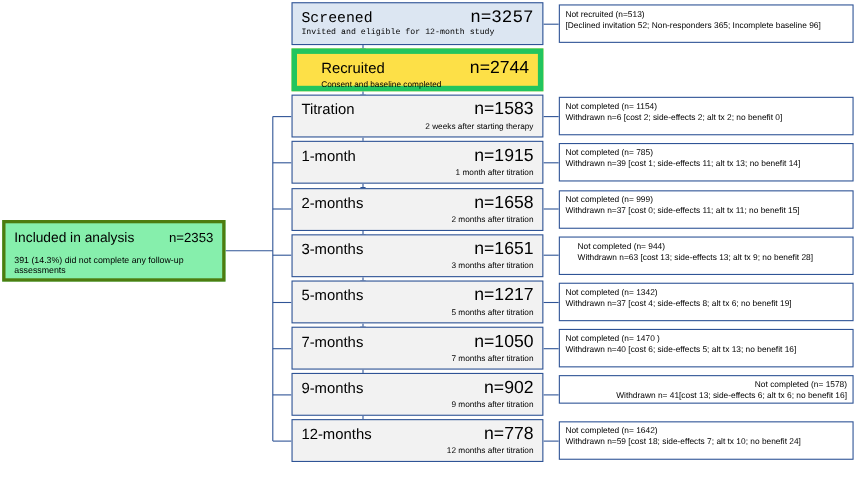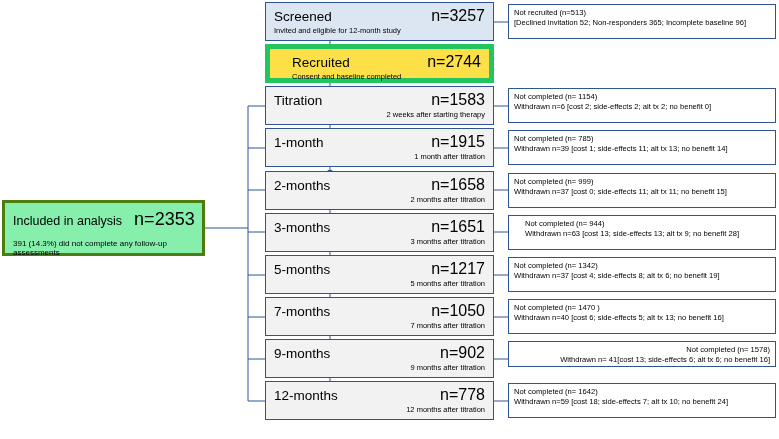--- a/index.html
+++ b/index.html
@@ -20,20 +20,21 @@
   .node {
     position: absolute;
     box-sizing: border-box;
     border: 1px solid #2f5496;
     background: #f2f2f2;
     padding: 4px 8px 3px 8px;
   }
   .node.screened {
     background: #dce6f2;
     border: 1px solid #2f5496;
+    font-family: Liberation Mono, monospace;
   }
   .node.recruited {
     background: #fde047;
     border: 5px solid #22c55e;
     padding-left: 22px;
   }
   .node.plain {
     background: #f2f2f2;
     text-align: right;
   }
@@ -81,21 +82,21 @@
   .analysis-row {
     display: flex;
     align-items: baseline;
     justify-content: space-between;
     white-space: nowrap;
   }
   .analysis-title {
     font-size: 12.5px;
   }
   .analysis-n {
-    font-size: 18px;
+    font-size: 12px;
     padding-left: 12px;
   }
   .analysis-sub {
     font-size: 8px;
     margin-top: 9px;
   }
   svg.lines {
     position: absolute;
     left: 0;
     top: 0;

